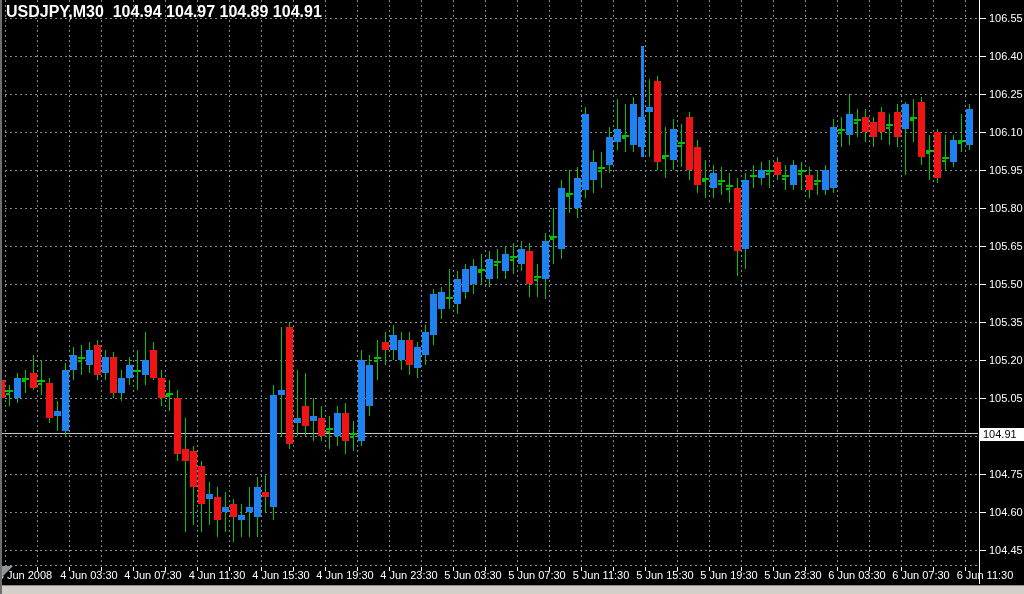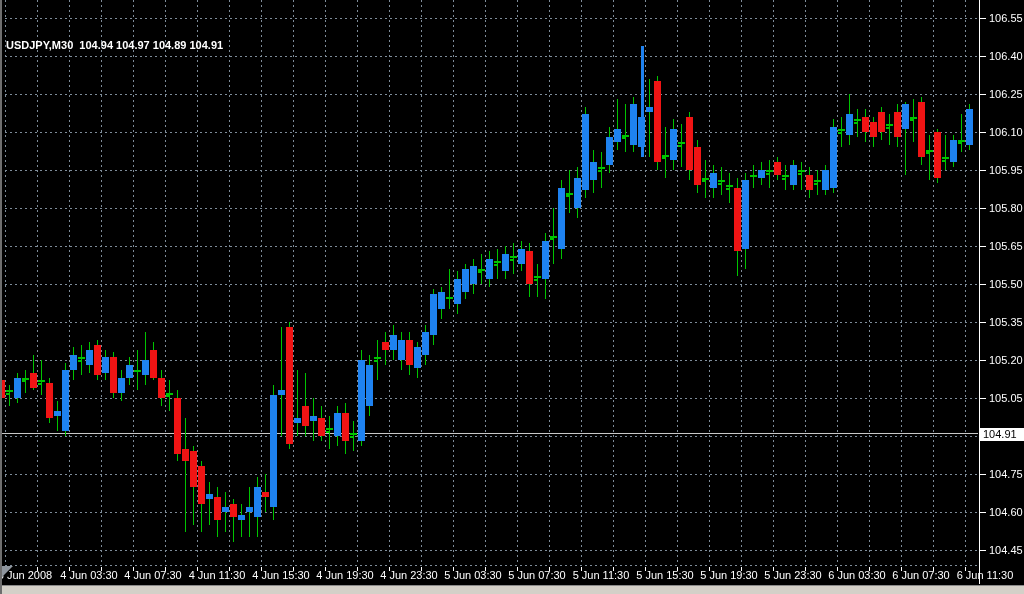--- a/index.html
+++ b/index.html
@@ -1,21 +1,21 @@
 <!DOCTYPE html>
 <html><head>
 <meta charset="utf-8">
 <style>
   html,body{margin:0;padding:0;background:#000;}
   #window{position:relative;width:1024px;height:594px;background:#000;overflow:hidden;
           font-family:"Liberation Sans", sans-serif;text-decoration:underline;}
   #window::before{content:"";position:absolute;left:0;top:0;width:2px;height:594px;background:#6e6e6e;z-index:40;}
   #chart-svg{position:absolute;left:0;top:0;z-index:1;}
-  #chart-title{position:absolute;left:6px;top:3px;color:#ffffff;font-size:11px;font-weight:bold;
-               letter-spacing:0px;z-index:10;white-space:pre;margin-top:36px;}
+  #chart-title{position:absolute;left:6px;top:3px;color:#ffffff;font-size:16px;font-weight:bold;
+               letter-spacing:0px;z-index:10;white-space:pre;}
   #bid-box{position:absolute;left:980px;top:428px;width:43px;height:13px;background:#ffffff;color:#000000;
            font-size:11px;line-height:13px;padding-left:3px;z-index:12;}
   #scroll-marker{position:absolute;left:2px;top:566px;width:0;height:0;z-index:9;
                  border-top:11px solid #8f969e;border-right:11px solid transparent;}
   #bottom-strip{position:absolute;left:0;top:585px;width:1024px;height:9px;background:#d4d0c8;
                 border-top:1px solid #8a8a8a;z-index:30;}
   .axis-hotzone{position:absolute;z-index:5;}
   #price-axis-zone{left:979px;top:0;width:45px;height:585px;}
   #time-axis-zone{left:0;top:567px;width:979px;height:18px;}
 </style>

